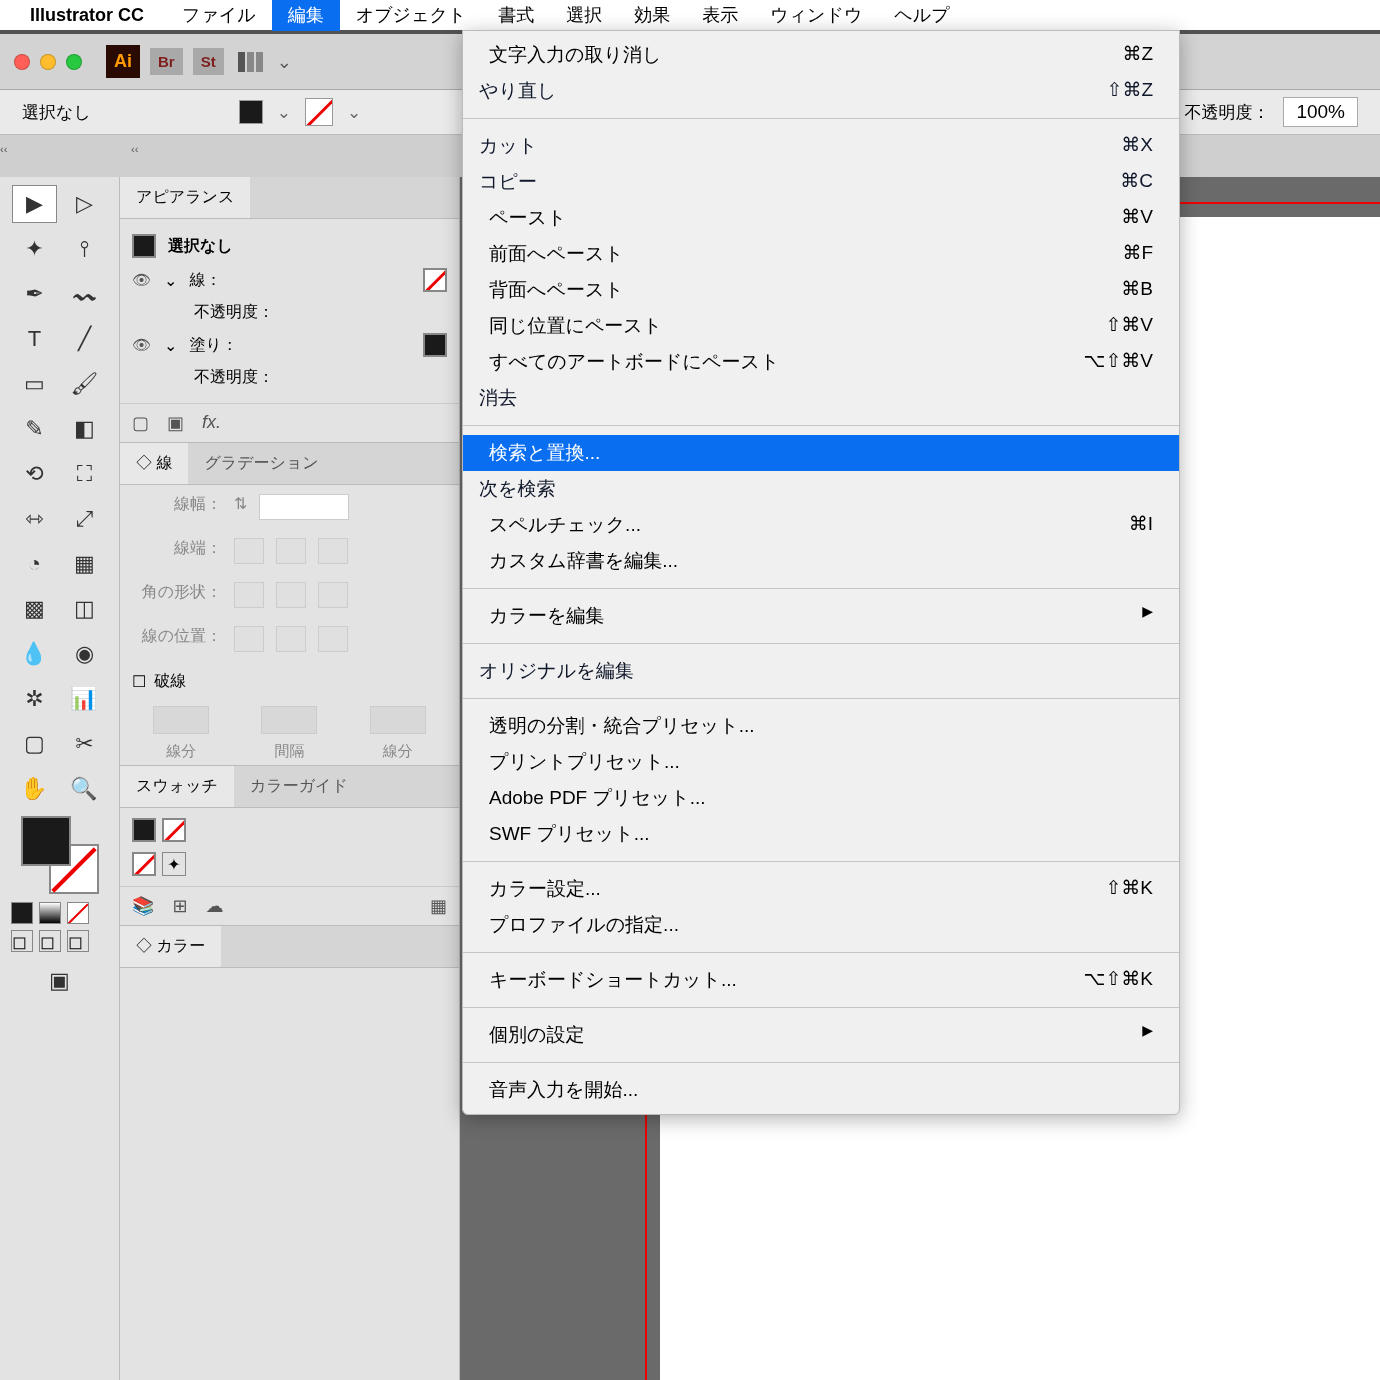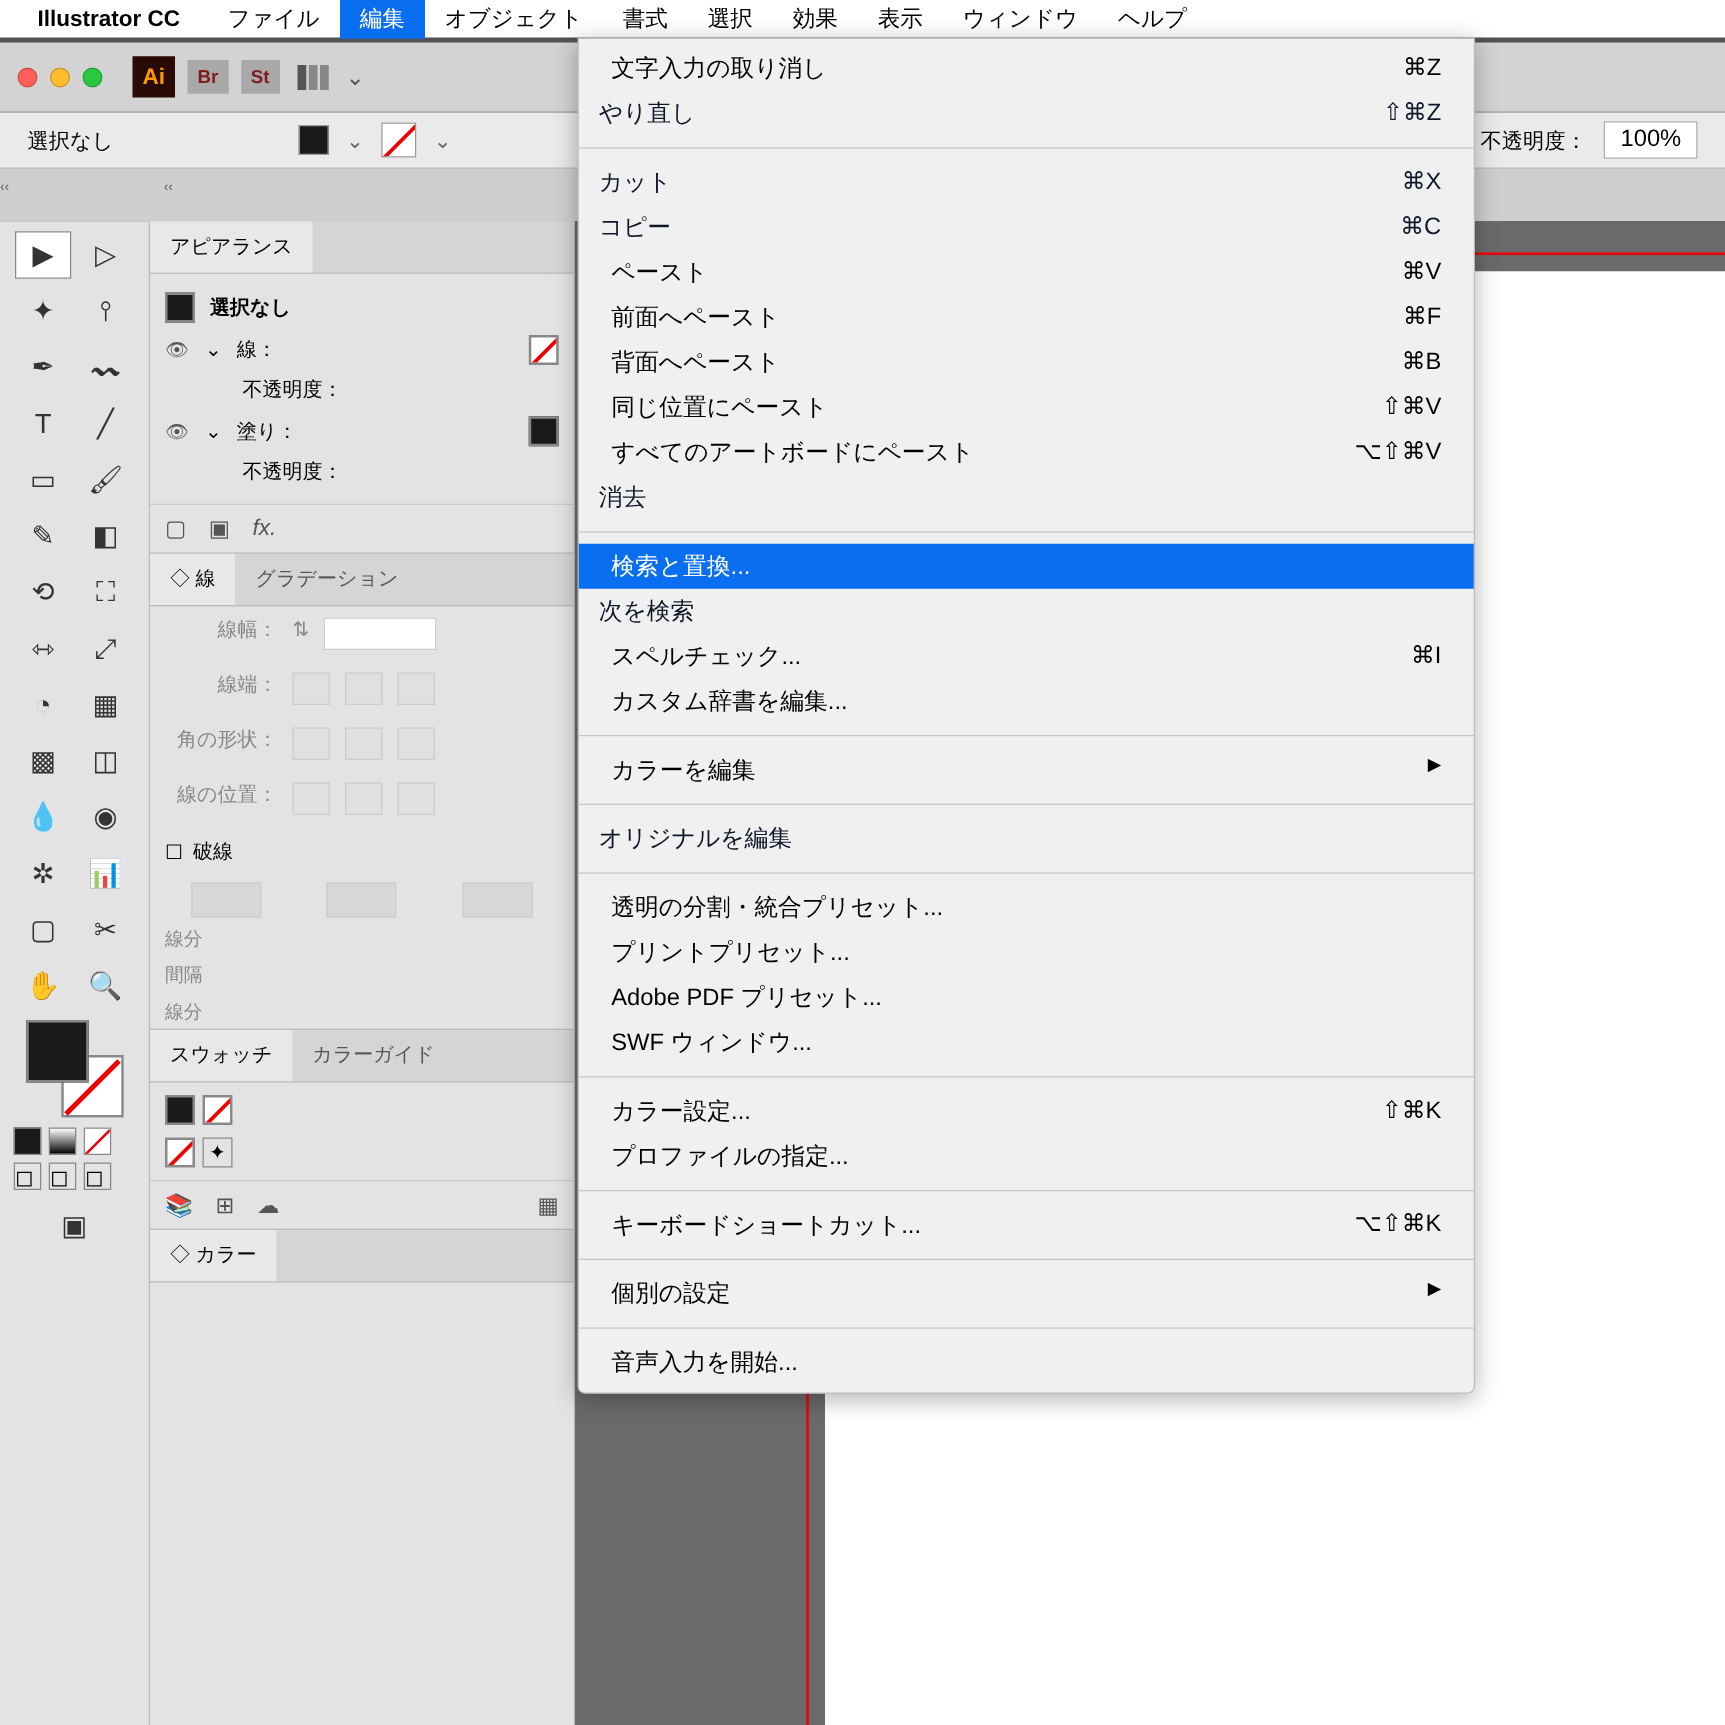--- a/index.html
+++ b/index.html
@@ -64,21 +64,21 @@
 .nostroke2{width:24px;height:24px;background:#fff;border:2px solid #888;position:relative;overflow:hidden;}
 .nostroke2:after{content:"";position:absolute;width:32px;height:3px;background:#e00;top:10px;left:-5px;transform:rotate(-45deg);}
 .panel-foot{display:flex;gap:18px;padding:8px 12px;border-top:1px solid #ccc;color:#555;font-size:18px;}
 .stroke-sec{border-top:1px solid #bbb;}
 .strow{display:flex;align-items:flex-start;gap:12px;padding:9px 12px;color:#888;font-size:16px;}
 .strow label{width:90px;text-align:right;}
 .sbtn{width:30px;height:26px;border:1px solid #ccc;background:#e0e0e0;}
 .dashed-hdr{display:flex;align-items:center;gap:8px;padding:10px 12px;font-size:16px;}
 .dashrow{display:flex;gap:10px;padding:4px 12px;justify-content:space-around;}
 .dashbox{width:56px;height:28px;background:#d8d8d8;border:1px solid #ccc;}
-.dashlbl{display:flex;gap:10px;padding:4px 12px;justify-content:space-around;font-size:15px;color:#888;flex-direction:column;}
+.dashlbl{display:flex;gap:10px;padding:4px 12px;justify-content:space-around;font-size:15px;color:#888;}
 
 
 .canvas { flex:1; background:#6a6a6a; position:relative;}
 .artboard { position:absolute;top:40px;left:200px;right:-100px;bottom:-100px;background:#fff;}
 .redframe { position:absolute;top:25px;left:185px;right:-100px;bottom:-100px;border:2px solid #e00;}
 
 
 .dropdown { position: absolute; top: 30px; left: 462px; width: 718px; background: #f0f0f0; box-shadow: 0 4px 20px rgba(0,0,0,0.3); z-index: 100; padding: 6px 0; font-size:19px; border:1px solid #bbb;border-radius:0 0 6px 6px;}
 .dmi { display: flex; justify-content: space-between; padding: 5px 26px; color: #000;}
 .dmi.dis { color: #0f172a; padding-left: 16px; }
@@ -179,21 +179,21 @@
     </div>
     <div class="dmi">
       <span>プリントプリセット...</span>
       <span></span>
     </div>
     <div class="dmi">
       <span>Adobe PDF プリセット...</span>
       <span></span>
     </div>
     <div class="dmi">
-      <span>SWF ウィンドウ...</span>
+      <span>SWF プリセット...</span>
       <span></span>
     </div>
     <div class="dsep"></div>
     <div class="dmi">
       <span>カラー設定...</span>
       <span>⇧⌘K</span>
     </div>
     <div class="dmi">
       <span>プロファイルの指定...</span>
       <span></span>

